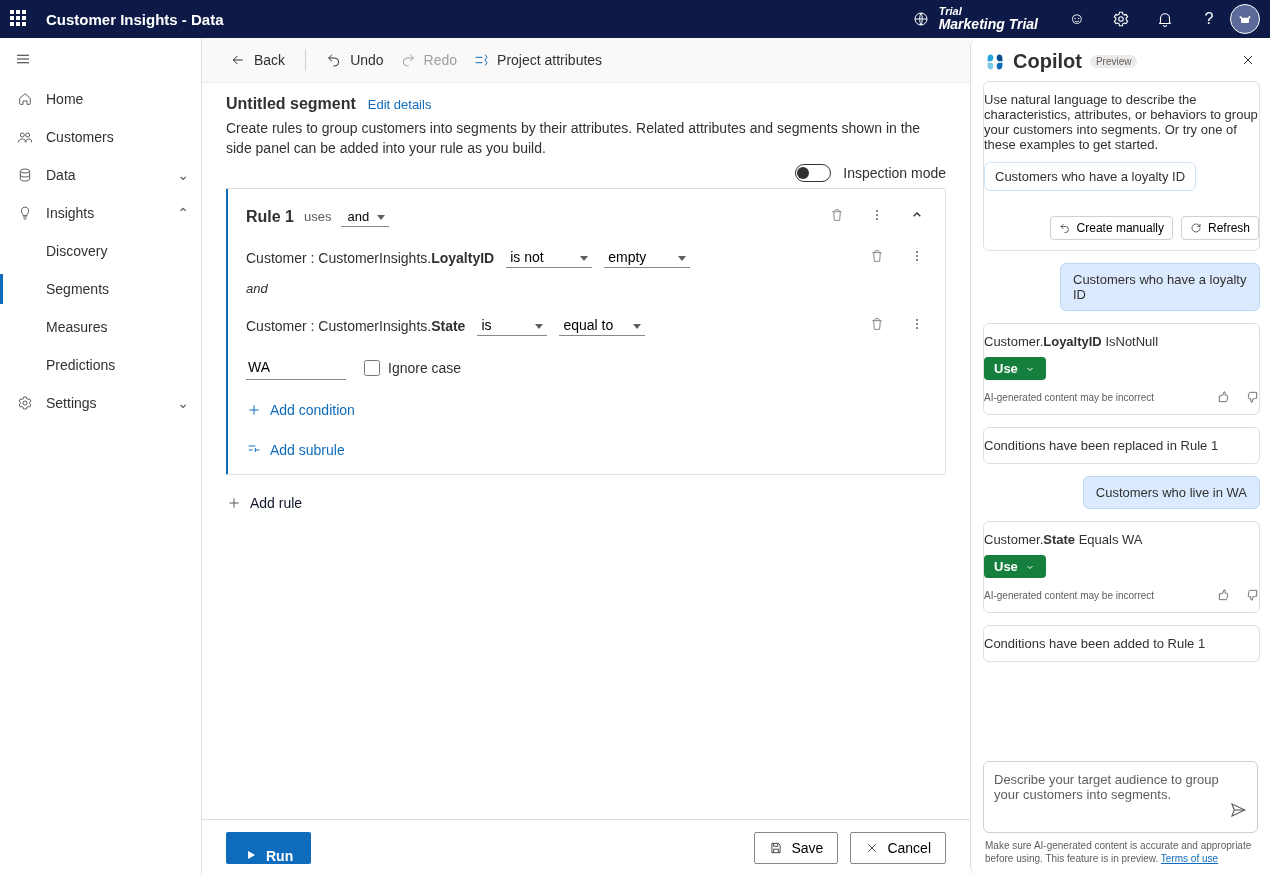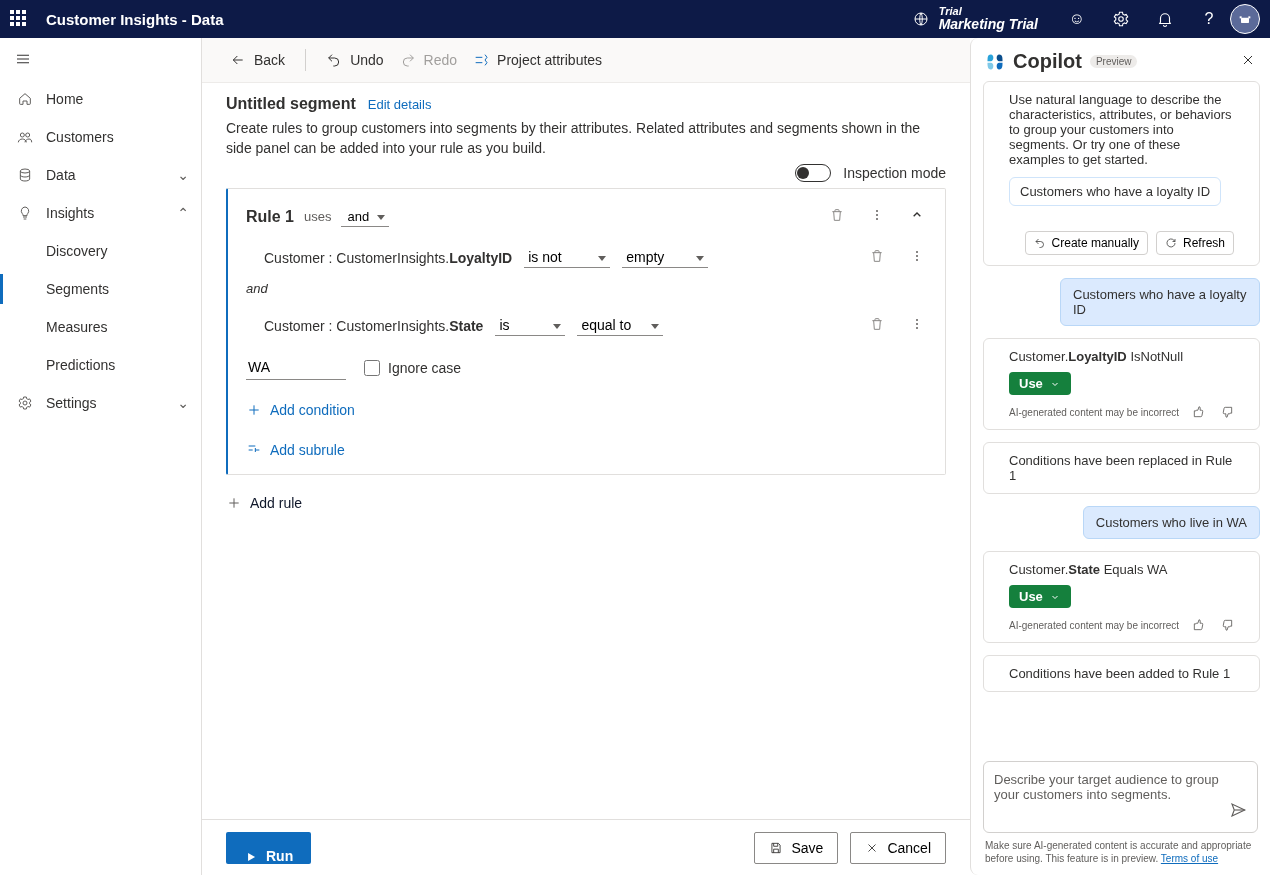--- a/index.html
+++ b/index.html
@@ -128,21 +128,21 @@
     content:""; position:absolute; right:4px; top:50%; transform:translateY(-40%);
     border-left:4px solid transparent;border-right:4px solid transparent;border-top:5px solid #605e5c;
     pointer-events:none;
   }
   .rule-head .right-icons{ margin-left:auto; display:flex; gap:20px; align-items:center;}
   .icon-btn{ background:none;border:none;cursor:pointer;color:#605e5c;padding:2px;}
   .icon-btn svg{width:16px;height:16px;}
   .cond{
     display:flex; align-items:center; gap:12px; margin-top:18px;
   }
-  .cond .attr{ font-size:14px;margin-left:18px;}
+  .cond .attr{ font-size:14px;}
   .cond .attr b{font-weight:600;}
   .cond .sel{
     border:none;border-bottom:1px solid #8a8886;padding:2px 24px 2px 4px;min-width:70px;
     font-size:14px;background:none;appearance:none;
   }
   .cond .sel.wide{min-width:86px;}
   .cond .row-icons{margin-left:auto;display:flex;gap:20px;align-items:center;}
   .cond-and{ font-style:italic; font-size:13px; margin-top:12px; color:#323130;}
   .value-row{ display:flex; align-items:center; gap:18px; margin-top:18px;}
   .value-row input[type=text]{
@@ -154,22 +154,22 @@
   .link-btn{ display:flex;align-items:center;gap:8px;color:#0f6cbd;background:none;border:none;cursor:pointer;font-size:14px;}
   .link-btn svg{width:16px;height:16px;}
   .link-btn.muted{color:#0f172a;}
   .add-rule{margin-top:20px;}
   
   .footer{
     height:56px; border-top:1px solid #e1dfdd; background:#fff;
     display:flex; align-items:center; padding:0 24px; gap:12px;
   }
   .btn-primary{
-    background:#0f6cbd;color:#fff;border:none;height:32px;padding:0 18px;
-    display:flex;align-items:flex-end;gap:8px;cursor:pointer;font-size:14px;font-weight:600;border-radius:2px;
+    background:#0f6cbd;color:#fff;border:none;height:32px;padding:16px 18px;
+    display:flex;align-items:flex-start;gap:8px;cursor:pointer;font-size:14px;font-weight:600;border-radius:2px;
   }
   .btn-default{
     background:#fff;border:1px solid #8a8886;height:32px;padding:0 14px;
     display:flex;align-items:center;gap:8px;cursor:pointer;font-size:14px;border-radius:2px;
   }
   .footer .spacer{flex:1;}
   
   .copilot{
     width:300px;border-left:1px solid #e1dfdd;background:#fff;
     display:flex;flex-direction:column;position:relative;border-radius:8px;
@@ -180,21 +180,21 @@
   .cop-head .logo{
     width:20px;height:20px;
   }
   .cop-head .ttl{font-size:20px;font-weight:600;}
   .cop-head .badge{font-size:10px;background:#edebe9;border-radius:8px;padding:1px 6px;color:#605e5c;}
   .cop-head .close{margin-left:auto;cursor:pointer;}
   .cop-body{
     flex:1;overflow-y:auto;padding:0 10px 0 12px;display:flex;flex-direction:column;gap:12px;
   }
   .card{
-    border:1px solid #e1dfdd;border-radius:6px;padding:10px 25px;font-size:13px;background:#fff;
+    border:1px solid #e1dfdd;border-radius:6px;padding:10px 0;font-size:13px;background:#fff;
   }
   .card .suggest-pill{
     border:1px solid #cfe4fa;border-radius:6px;padding:6px 10px;margin-top:10px;cursor:pointer;display:inline-block;
     color:#323130;background:#fff;
   }
   .card .mini-btns{display:flex;gap:8px;margin-top:25px;justify-content:flex-end;}
   .mini-btn{
     border:1px solid #d2d0ce;border-radius:4px;padding:4px 8px;font-size:12px;
     display:flex;align-items:center;gap:6px;cursor:pointer;background:#fff;
   }

